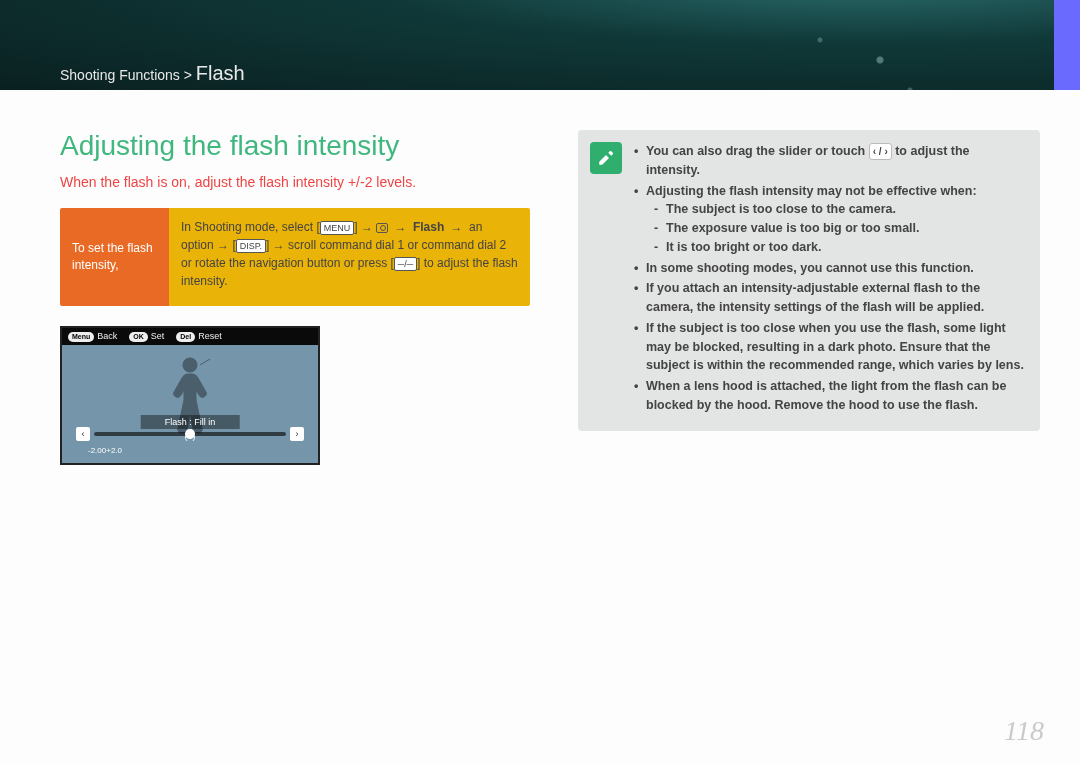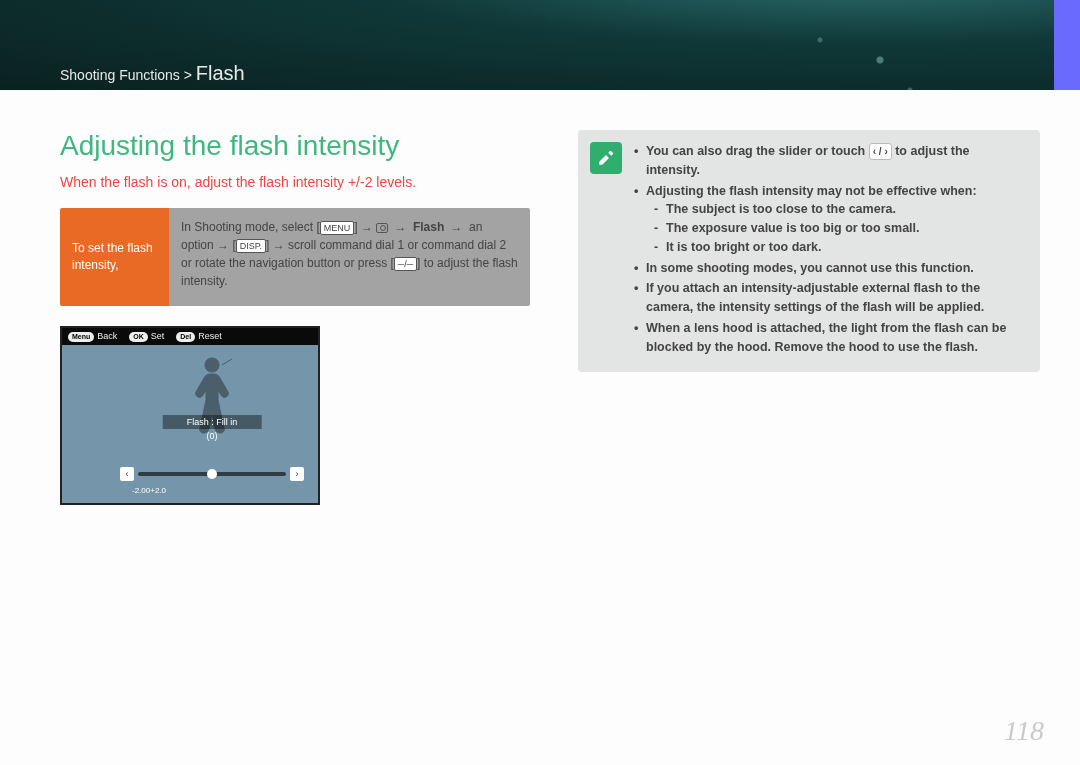--- a/index.html
+++ b/index.html
@@ -79,21 +79,21 @@
     font-size: 12px;
   }
   .instruction-left {
     background: #e96a24;
     color: #fff;
     width: 109px;
     padding: 32px 12px;
     line-height: 1.4;
   }
   .instruction-right {
-    background: #a3a3a3;
+    background: #eab308;
     color: #444;
     flex: 1;
     padding: 10px 12px;
     line-height: 1.5;
   }
   .instruction-right .lbl {
     display:inline-block;
     border:1px solid #555;
     border-radius:2px;
     padding:0 3px;
@@ -135,24 +135,23 @@
     background: #eee;
     color: #000;
     border-radius: 6px;
     padding: 0 4px;
     font-size: 7px;
     line-height: 10px;
     margin-right: 3px;
     font-weight: bold;
   }
   .preview-body {
-    height: 158px;
+    height: 118px;
     position: relative;
     overflow:hidden;
-    margin-left:44px;
   }
   .silhouette {
     position:absolute;
     left:50%; top:8px;
     transform:translateX(-50%);
     width:60px;height:90px;
   }
   .silhouette svg { width:100%;height:100%; }
   .flash-label {
     position:absolute;
@@ -310,19 +309,20 @@
         <li><span id="b0">You can also drag the slider or touch <span class="nav-arrow-pill">‹ / ›</span> to adjust the intensity.</span></li>
         <li><span>Adjusting the flash intensity may not be effective when:</span>
           <ul>
             <li>The subject is too close to the camera.</li>
             <li>The exposure value is too big or too small.</li>
             <li>It is too bright or too dark.</li>
           </ul>
         </li>
         <li>In some shooting modes, you cannot use this function.</li>
         <li>If you attach an intensity-adjustable external flash to the camera, the intensity settings of the flash will be applied.</li>
+        <li>If the subject is too close when you use the flash, some light may be blocked, resulting in a dark photo. Ensure that the subject is within the recommended range, which varies by lens.</li>
         <li>When a lens hood is attached, the light from the flash can be blocked by the hood. Remove the hood to use the flash.</li>
       </ul>
     </div>
   </div>
 </div>
 
 <div class="page-number">118</div>
 
 </body></html>

